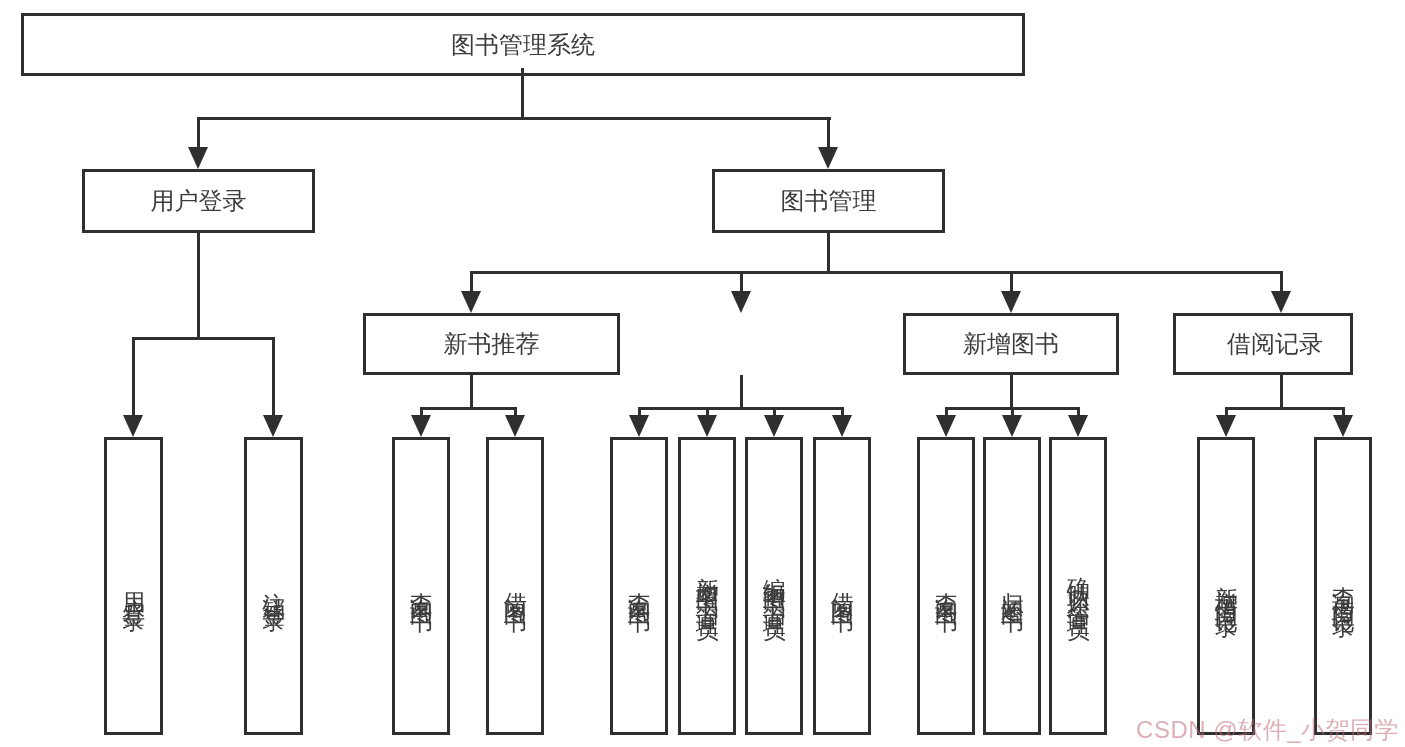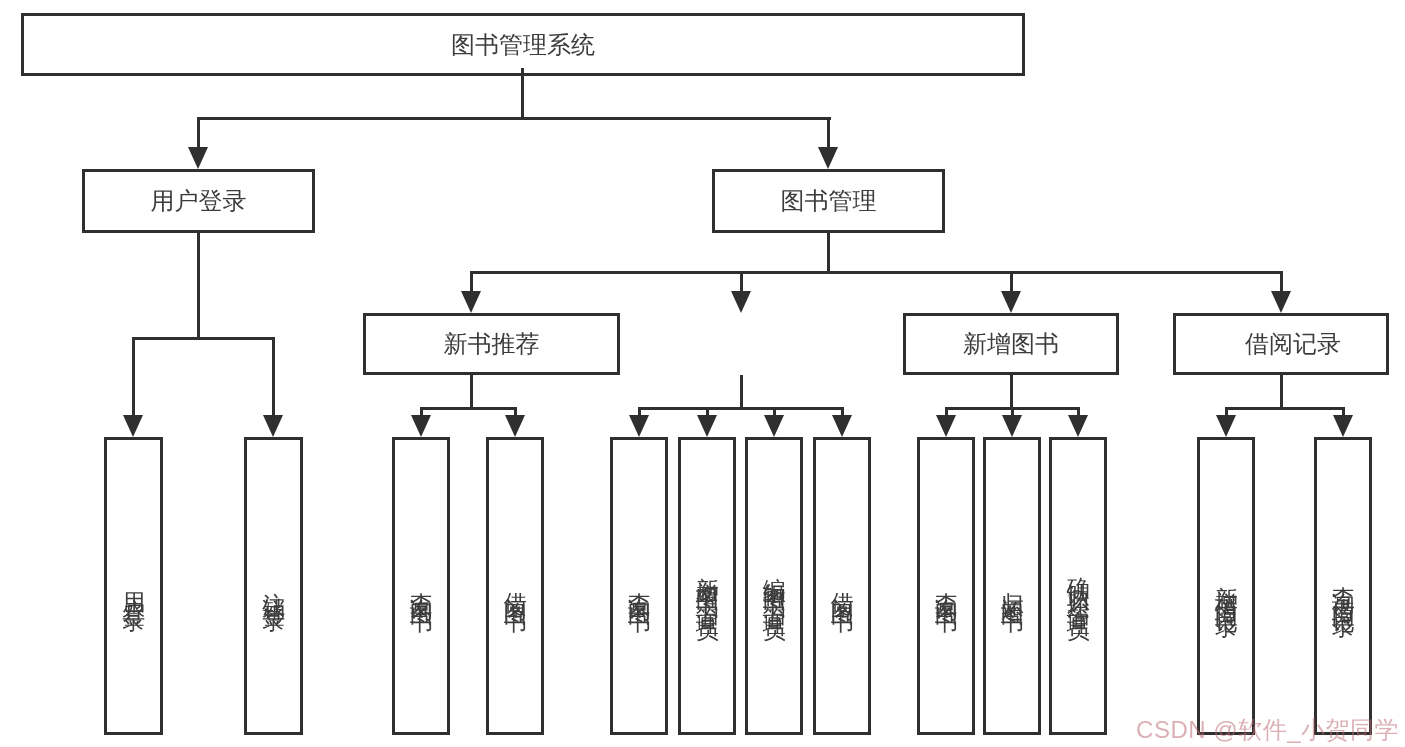--- a/index.html
+++ b/index.html
@@ -69,21 +69,21 @@
 
   <div class="box" style="left:363px; top:313px; width:257px; height:62px;">
     <span>新书推荐</span>
   </div>
 
 
   <div class="box" style="left:903px; top:313px; width:216px; height:62px;">
     <span>新增图书</span>
   </div>
 
-  <div class="box" style="left:1173px; top:313px; width:216px; height:62px;padding-left:24px;">
+  <div class="box" style="left:1173px; top:313px; width:180px; height:62px;padding-left:24px;">
     <span>借阅记录</span>
   </div>
 
   <div class="box leaf" style="left:104px; top:437px; width:59px; height:298px;">
     <span>用户登录</span>
   </div>
   <div class="box leaf" style="left:244px; top:437px; width:59px; height:298px;">
     <span>注销登录</span>
   </div>
 

